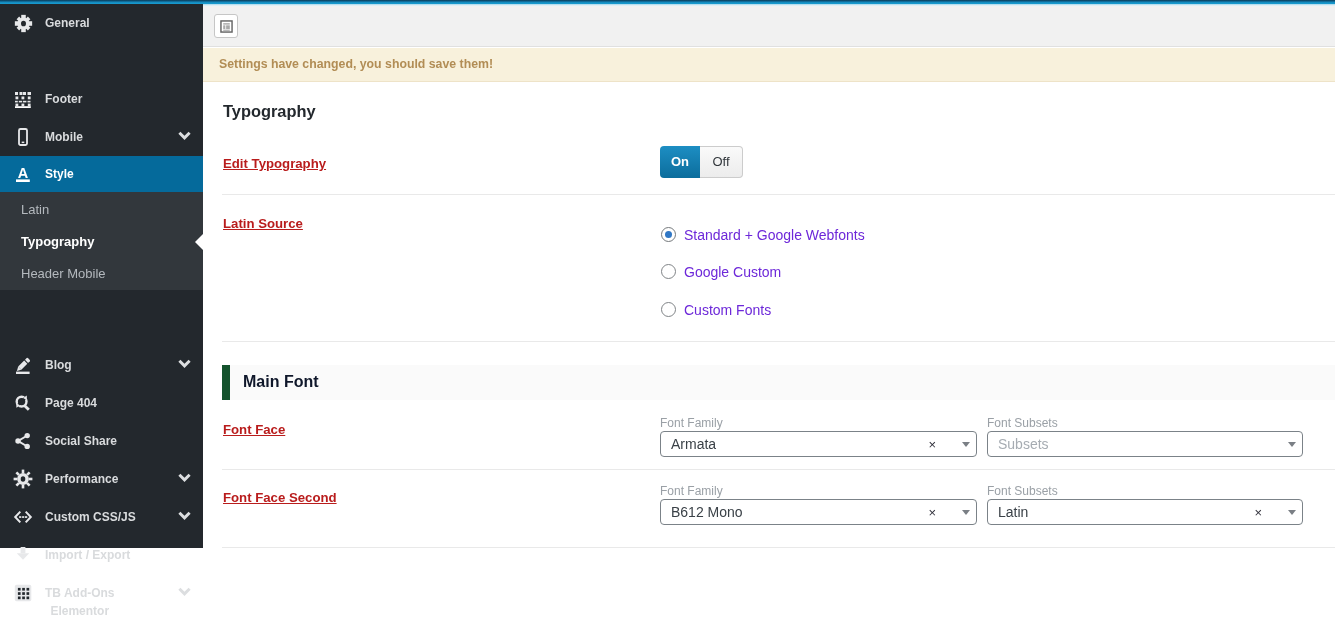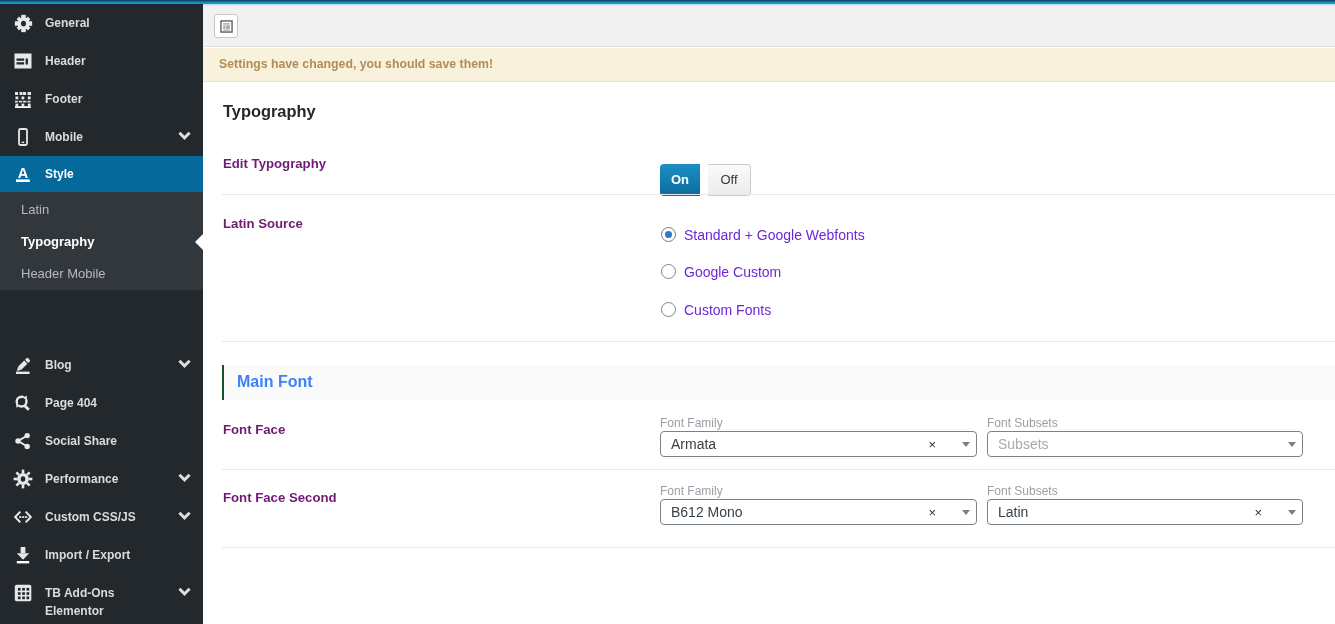--- a/index.html
+++ b/index.html
@@ -2,56 +2,56 @@
 <html><head>
 <meta charset="utf-8">
 <style>
 * { margin:0; padding:0; box-sizing:border-box; }
 html,body { width:1335px; height:624px; overflow:hidden; font-family:"Liberation Sans", sans-serif; background:#fff; }
 #page { position:relative; width:1335px; height:624px; }
 #topline { position:absolute; left:0; top:0; width:1335px; height:4px; background:linear-gradient(to bottom,#0a3a55 0%,#116f9e 40%,#1798cc 70%,#1798cc 100%); z-index:30; }
 #topfade { position:absolute; left:203px; top:4px; width:1132px; height:2px; background:linear-gradient(to bottom,#a5d5ea,#eff6f9); z-index:29; }
 
 
-#sidebar { position:absolute; left:0; top:4px; width:203px; height:620px; background:#23282d; z-index:5; }
+#sidebar { position:absolute; left:0; top:4px; width:203px; height:544px; background:#23282d; z-index:5;text-align:center; }
 .mi { position:absolute; left:0; width:203px; height:38px; display:flex; align-items:center; color:#d9dbdd; font-size:12px; font-weight:600; }
 .mi .ic { position:absolute; left:13px; top:50%; transform:translateY(-50%); width:20px; height:20px; display:flex; align-items:center; justify-content:center; }
 .mi .tx { position:absolute; left:45px; line-height:18px; }
 .mi .chev { position:absolute; right:12px; top:50%; transform:translateY(-50%); }
 .mi2 { height:56px; }
 .mi2 .ic { top:19px; transform:translateY(-50%); }
 .mi2 .chev { top:19px; }
 #row-style { background:#056a9b; color:#fff; height:36px; }
 #submenu { position:absolute; left:0; top:188px; width:203px; height:98px; background:#32373c; }
 .smi { position:absolute; left:21px; font-size:13px; color:#b4b9be; font-weight:400; line-height:18px; }
 .smi.active { color:#fff; font-weight:700; }
 #subarrow { position:absolute; right:0; top:230px; width:0; height:0; border-top:8px solid transparent; border-bottom:8px solid transparent; border-right:8px solid #fff; }
 
 
 #topbar { position:absolute; left:203px; top:4px; width:1132px; height:43px; background:#f1f1f1; border-bottom:1px solid #e0e0e0; }
 #layoutbtn { position:absolute; left:11px; top:10px; width:24px; height:24px; background:#fff; border:1px solid #c6c6c6; border-radius:3px; display:flex; align-items:center; justify-content:center; }
 #notice { position:absolute; left:203px; top:48px; width:1132px; height:34px; background:#f8f1dc; border-bottom:1px solid #eee3c8; color:#b28d55; font-size:12.3px; font-weight:700; line-height:33px; padding-left:16px; }
 #main { position:absolute; left:203px; top:82px; width:1132px; height:542px; background:#fff; }
 h1.pgtitle { position:absolute; left:20px; top:20px; font-size:16.4px; font-weight:600; color:#23282d; line-height:19px; }
-.rowlabel { position:absolute; left:20px; font-size:13.2px; font-weight:600; color:#701a75; line-height:17px; }
+.rowlabel { position:absolute; left:20px; font-size:13.2px; font-weight:600; color:#b91c1c; line-height:17px;text-decoration:underline; }
 .divider { position:absolute; left:19px; right:0; height:1px; background:#e9e9e9; }
 
 
-#toggle { position:absolute; left:457px; top:82px; height:32px; display:flex; border-radius:4px;gap:8px; }
+#toggle { position:absolute; left:457px; top:64px; height:32px; display:flex; border-radius:4px; }
 #tg-on { width:40px; background:linear-gradient(to bottom,#1d8ec3,#0c6d9c); color:#fff; font-weight:700; font-size:13px; text-align:center; line-height:32px; border-radius:4px 0 0 4px; }
 #tg-off { width:43px; background:linear-gradient(to bottom,#fafafa,#ececec); color:#32373c; font-weight:400; font-size:13px; text-align:center; line-height:30px; border:1px solid #cccccc; border-left:none; border-radius:0 4px 4px 0; }
 
 
 .radio { position:absolute; left:458px; width:15px; height:15px; border-radius:50%; background:#fff; border:1px solid #808487; }
 .radio.sel { border-color:#75797c; }
 .radio.sel::after { content:""; position:absolute; left:3px; top:3px; width:7px; height:7px; border-radius:50%; background:#3077c5; }
 .radiolabel { position:absolute; left:481px; font-size:14px; color:#6d28d9; line-height:17px; }
 
 
-#mainfont { position:absolute; left:19px; right:0; top:283px; height:35px; background:#fafafa; border-left:2px solid #14532d; font-size:16px; font-weight:600; color:#3b82f6; line-height:34px; padding-left:13px; }
+#mainfont { position:absolute; left:19px; right:0; top:283px; height:35px; background:#fafafa; border-left:8px solid #14532d; font-size:16px; font-weight:600; color:#0f172a; line-height:34px; padding-left:13px; }
 
 
 .flabel { position:absolute; font-size:12px; color:#9aa0a6; line-height:14px; }
 .selbox { position:absolute; height:26px; background:#fff; border:1px solid #7b8288; border-radius:4px; font-size:14px; color:#3a4147; line-height:25px; padding-left:10px; }
 .selbox .x { position:absolute; right:40px; top:0; font-size:13px; color:#30303a; font-weight:400; }
 .selbox .caret { position:absolute; right:6px; top:9.5px; width:0; height:0; border-left:4.2px solid transparent; border-right:4.2px solid transparent; border-top:5.5px solid #7a7f85; }
 .selbox.ph { color:#a6acb2; }
 .col1 { left:457px; width:317px; }
 .col2 { left:784px; width:316px; }
 </style>
@@ -73,28 +73,20 @@
               <rect x="8.1" y="1.6" width="3.8" height="3.2" transform="rotate(45 10 10)"></rect>
               <rect x="8.1" y="1.6" width="3.8" height="3.2" transform="rotate(135 10 10)"></rect>
               <rect x="8.1" y="1.6" width="3.8" height="3.2" transform="rotate(225 10 10)"></rect>
               <rect x="8.1" y="1.6" width="3.8" height="3.2" transform="rotate(315 10 10)"></rect>
               <circle cx="10" cy="10" r="6.3"></circle>
             </g>
             <ellipse cx="10" cy="10" rx="2.6" ry="3" fill="#23282d"></ellipse>
           </svg>
         </span>
         <span class="tx">General</span>
-      </div>
-    <div class="mi" style="top:38px">
-        <span class="ic">
-          <svg width="18" height="16" viewBox="0 0 18 16">
-            <path fill="#e7e8ea" fill-rule="evenodd" d="M0.5 0.5h17v15h-17zM2.5 5.5h7.6v2.2H2.5zM2.5 9.3h7.6v2.2H2.5zM11.6 5.5h2.3v6H11.6z"></path>
-          </svg>
-        </span>
-        <span class="tx">Header</span>
       </div>
     <div class="mi" style="top:76px">
         <span class="ic">
           <svg width="18" height="17" viewBox="0 0 18 17">
             <g fill="#e7e8ea">
               <rect x="1" y="1" width="3" height="3"></rect>
               <rect x="5.5" y="1" width="3" height="3"></rect>
               <rect x="9" y="1" width="3" height="3"></rect>
               <rect x="13.5" y="1" width="3.5" height="3"></rect>
               <rect x="1.5" y="5.5" width="2.8" height="2.8"></rect>

